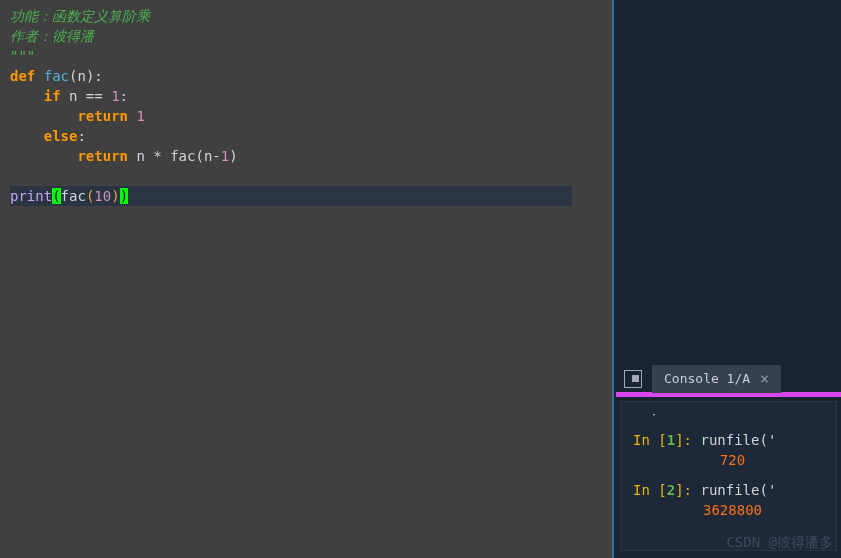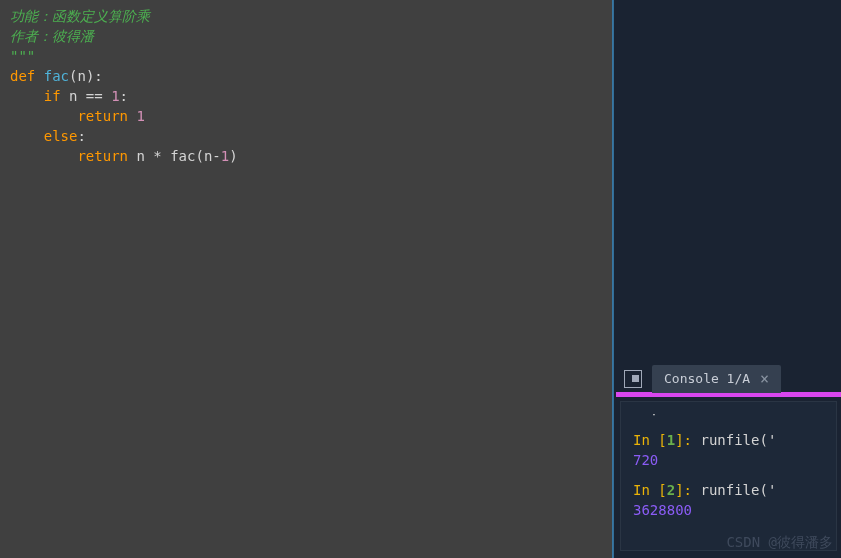--- a/index.html
+++ b/index.html
@@ -24,21 +24,21 @@
       font-size: 14px;
       line-height: 20px;
       position: relative;
     }
     .code-line {
       white-space: pre;
       font-style: italic;
     }
     .comment { color: #4caf50; }
     .keyword { color: #c7a3f0; font-style: normal; }
-    .defkeyword { color: #ff9800; font-style: normal; }
+    .defkeyword { color: #ff9800; font-style: normal; font-weight: bold; }
     .funcname { color: #4fb3d9; font-style: normal; }
     .paren { color: #d4d4d4; font-style: normal; }
     .number { color: #d490b7; font-style: normal; }
     .paren-gold { color: #e8a33d; font-style: normal; }
     .paren-match {
       color: #000;
       background: #00ff00;
       font-style: normal;
     }
     .normal { color: #d4d4d4; font-style: normal; }
@@ -128,21 +128,21 @@
       height: 150px;
       font-size: 14px;
       line-height: 20px;
       font-style: normal;
       border: 1px solid #2a3544;
     }
     .console-line { white-space: pre; }
     .in-prompt { color: #eab308; }
     .in-number { color: #6ab04c; font-weight: bold; }
     .console-text { color: #d4d4d4; }
-    .console-out { color: #8b5cf6; margin-bottom: 10px; }
+    .console-out { color: #f97316; margin-bottom: 10px; text-align: center; }
     .watermark {
       position: absolute;
       right: 8px;
       bottom: 6px;
       color: #4a5568;
       font-size: 14px;
       opacity: 0.75;
       font-style: normal;
     }
   </style>
@@ -159,20 +159,21 @@
   <div class="code-line"><span class="normal">    </span><span class="defkeyword">if</span><span class="normal"> n == </span><span class="number">1</span><span class="normal">:</span></div>
 
   <div class="code-line"><span class="normal">        </span><span class="defkeyword">return</span><span class="number"> 1</span></div>
 
   <div class="code-line"><span class="normal">    </span><span class="defkeyword">else</span><span class="normal">:</span></div>
 
   <div class="code-line"><span class="normal">        </span><span class="defkeyword">return</span><span class="normal"> n * </span><span class="normal">fac</span><span class="paren">(</span><span class="normal">n-</span><span class="number">1</span><span class="paren">)</span></div>
 
   <div class="gap"></div>
 
+  <div class="code-line current-line"><span class="keyword">print</span><span class="paren-match">(</span><span class="normal">fac</span><span class="paren-gold">(</span><span class="number">10</span><span class="paren-gold">)</span><span class="paren-match">)</span></div>
 </div>
 
 <div class="vertical-divider"></div>
 <div class="thin-divider"></div>
 
 <div class="right-panel"></div>
 
 <div class="console-area">
   <div class="console-tabs">
     <div class="new-console-icon"></div>

